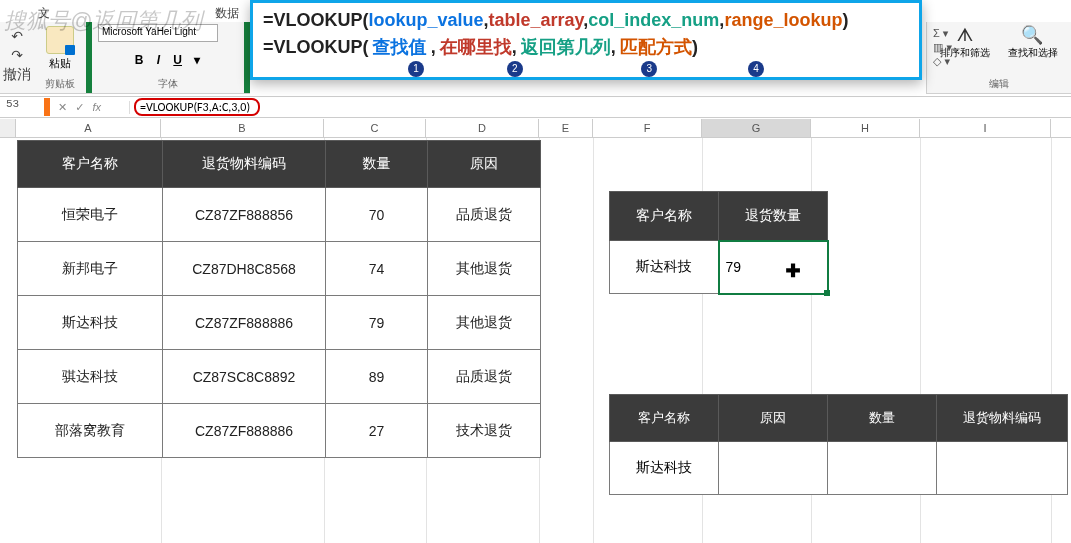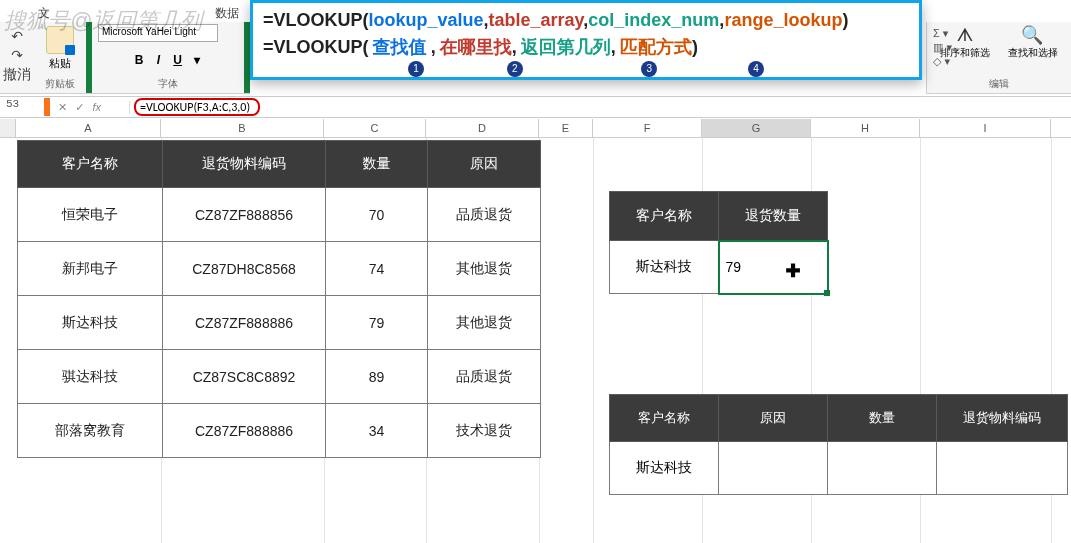--- a/index.html
+++ b/index.html
@@ -221,21 +221,21 @@
       </tr>
   <tr>
         <td>骐达科技</td>
         <td>CZ87SC8C8892</td>
         <td>89</td>
         <td>品质退货</td>
       </tr>
   <tr style="height:30px">
         <td>部落窝教育</td>
         <td>CZ87ZF888886</td>
-        <td>34</td>
+        <td>27</td>
         <td>技术退货</td>
       </tr>
 </tbody>
   </table>
 
 <table class="side-table1">
   <tbody>
       <tr>
     <th>客户名称</th>
     <th>退货数量</th>

